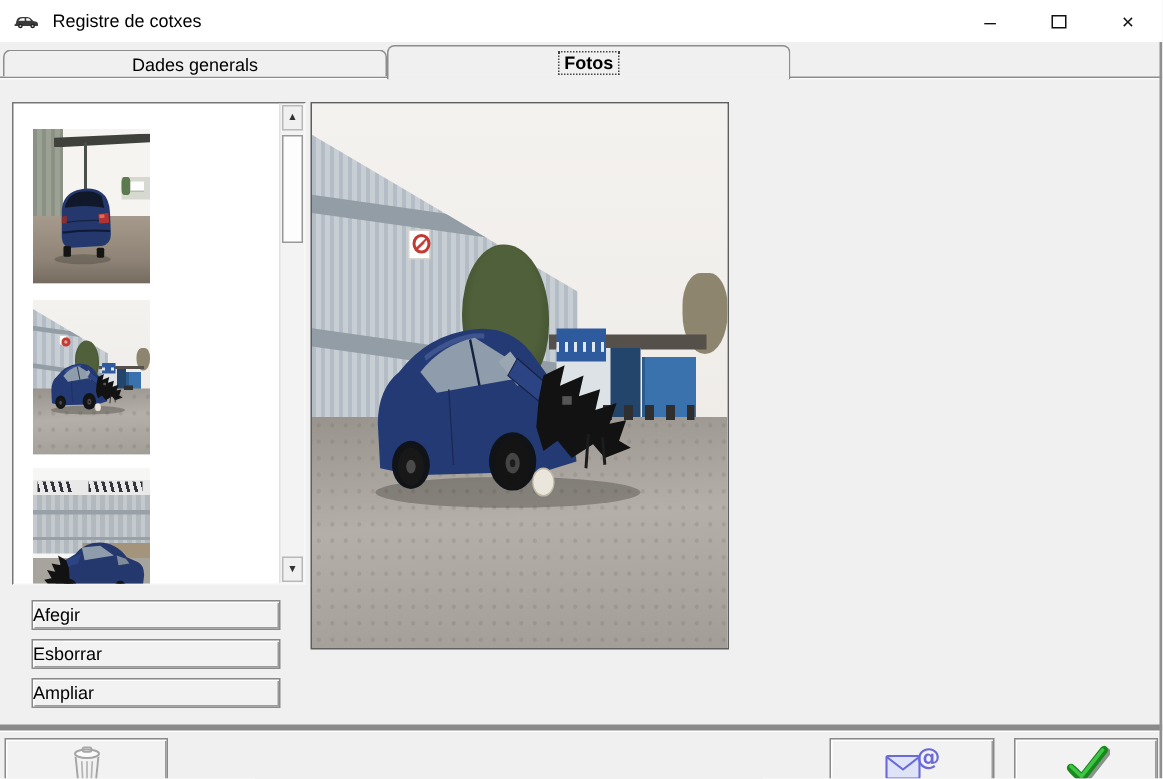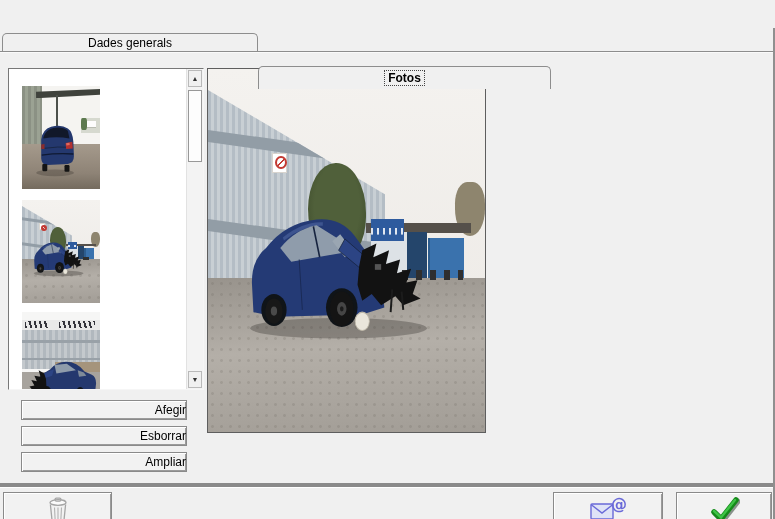--- a/index.html
+++ b/index.html
@@ -16,37 +16,37 @@
   .win-btn { width:46px; height:28px; display:flex; align-items:center; justify-content:center; font-size:14px; color:#111; cursor:default; }
   .max-glyph { width:10px; height:9px; border:1px solid #111; display:block; }
   .win-right-edge { position:absolute; right:0; top:28px; bottom:0; width:2px; background:#8f8f8f; z-index:40; }
 
   
   .pane-line { position:absolute; left:0; top:51px; width:775px; height:1px; background:#8d8d8d; z-index:1; }
   .pane-line-hi { position:absolute; left:0; top:52px; width:775px; height:1px; background:#fafafa; z-index:1; }
   .tab { position:absolute; background:#f0f0f0; border:1px solid #8d8d8d; border-bottom:none;
          border-top-left-radius:5px; border-top-right-radius:5px; display:flex; align-items:center; justify-content:center; z-index:2; }
   .tab-inactive { left:2px; top:33px; width:256px; height:18px;align-items:center; }
-  .tab-active { left:258px; top:30px; width:293px; height:23px; z-index:3; font-weight:bold;margin-top:36px; }
+  .tab-active { left:258px; top:30px; width:269px; height:23px; z-index:3; font-weight:bold; }
   .tab-active .focus-rect { border:1px dotted #444; padding:0 3px; line-height:14px; }
 
   
   .thumb-list { position:absolute; left:8px; top:68px; width:196px; height:322px; background:#fff;
                 border:1px solid; border-color:#777 #f6f6f6 #f6f6f6 #777; overflow:hidden; }
   .thumb { position:absolute; left:13px; width:78px; height:103px; overflow:hidden; background:#ddd; cursor:pointer; }
   .thumb1 { top:17px; } .thumb2 { top:131px; } .thumb3 { top:243px; }
 
   .scrollbar { position:absolute; right:0; top:0; bottom:0; width:17px; background:#f3f3f3; border-left:1px solid #e2e2e2; }
   .sb-btn { position:absolute; left:1px; right:1px; height:17px; background:#f0f0f0; border:1px solid #b9b9b9;
             display:flex; align-items:center; justify-content:center; font-size:7px; color:#333; cursor:pointer; }
   .sb-up { top:1px; } .sb-down { bottom:1px; }
   .sb-thumb { position:absolute; left:1px; right:1px; top:21px; height:72px; background:#fdfdfd; border:1px solid #989898; cursor:pointer; }
 
   
-  .act-btn { position:absolute; left:21px; width:166px; height:20px; background:#f2f2f2; text-align:right; line-height:18px;
+  .act-btn { position:absolute; left:21px; width:166px; height:20px; background:#f2f2f2; text-align:left; line-height:18px;
              border:1px solid #8a8a8a; box-shadow: inset 1px 1px 0 #ffffff, inset -1px -1px 0 #9b9b9b; cursor:pointer; }
   .btn-afegir  { top:400px; }
   .btn-esborrar{ top:426px; }
   .btn-ampliar { top:452px; }
 
   
   .main-photo { position:absolute; left:207px; top:68px; width:279px; height:365px; border:1px solid #5e5e5e; overflow:hidden; background:#eee; }
 
   
   .scene { position:relative; width:100%; height:100%; overflow:hidden; }
@@ -114,20 +114,42 @@
              display:flex; justify-content:center; padding-top:3px; cursor:pointer; }
   .btn-trash { left:3px;  width:109px; }
   .btn-email { left:553px; width:110px; }
   .btn-check { left:676px; width:96px; }
 </style>
 </head>
 <body>
 
 <div class="window">
 
+  <div class="titlebar">
+    <svg class="app-icon" viewBox="0 0 24 14">
+      <path d="M2,9 L3,5.5 Q4,2.5 8,2.5 L13,2.5 Q15.5,2.5 17.5,5 L18.5,6.2 L21.5,7 Q23,7.4 23,9 L23,11 L1,11 L1,9.5 Z" fill="#3a3a3a"></path>
+      <path d="M5,5.5 Q6,3.8 8.5,3.8 L10.5,3.8 L10.5,6 L4.6,6 Z M12,3.8 L13.2,3.8 Q15,3.8 16.4,6 L12,6 Z" fill="#fff"></path>
+      <circle cx="6.5" cy="11" r="2.2" fill="#222"></circle>
+        <circle cx="18" cy="11" r="2.2" fill="#222"></circle>
+      <circle cx="6.5" cy="11" r="0.9" fill="#bbb"></circle>
+        <circle cx="18" cy="11" r="0.9" fill="#bbb"></circle>
+    </svg>
+    <span class="title">Registre de cotxes</span>
+    <div class="win-controls">
+      <div class="win-btn">
+          <span>–</span>
+        </div>
+      <div class="win-btn">
+          <span class="max-glyph"></span>
+        </div>
+      <div class="win-btn">
+          <span>×</span>
+        </div>
+    </div>
+  </div>
 
   <div class="win-right-edge"></div>
 
   <div class="pane-line"></div>
   <div class="pane-line-hi"></div>
   <div class="tab tab-inactive">
     <span>Dades generals</span>
   </div>
   <div class="tab tab-active">
     <span class="focus-rect">Fotos</span>

